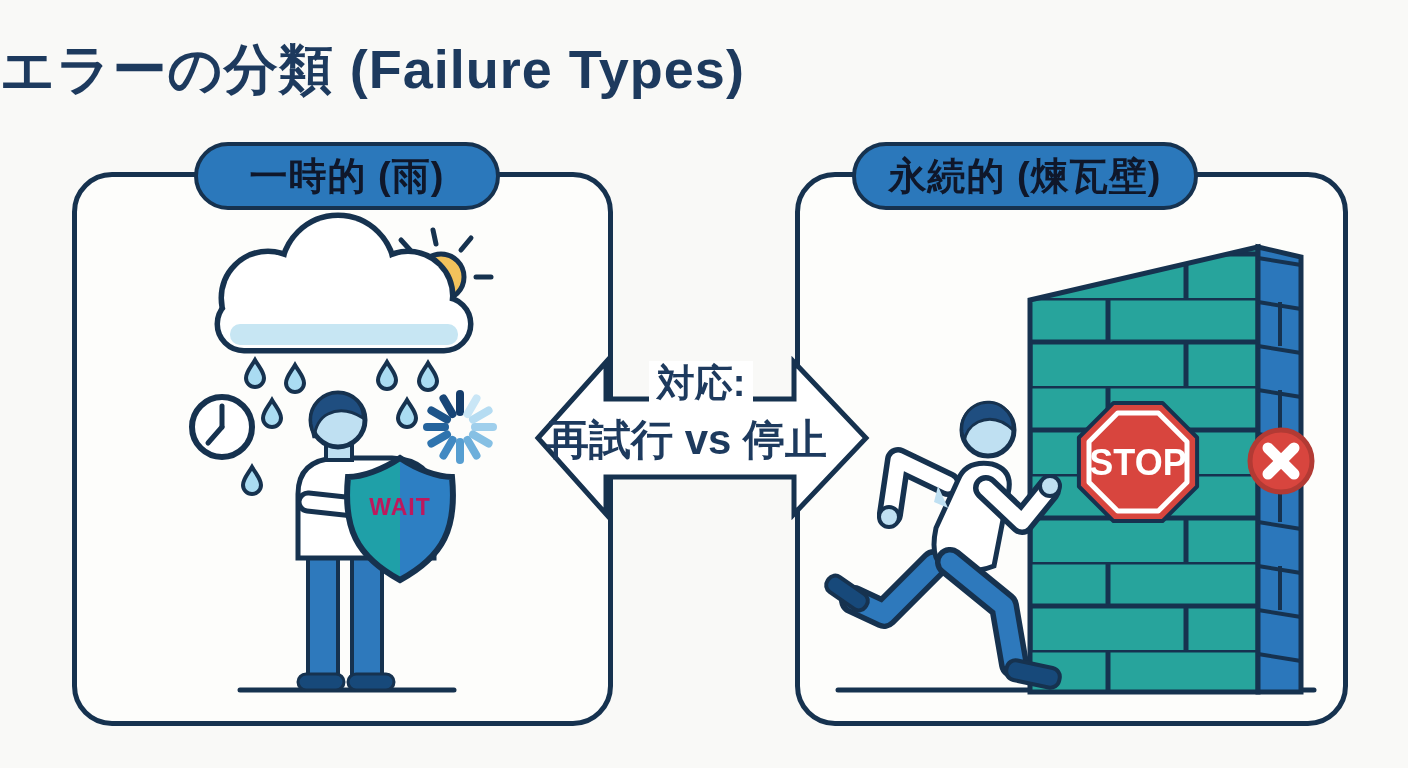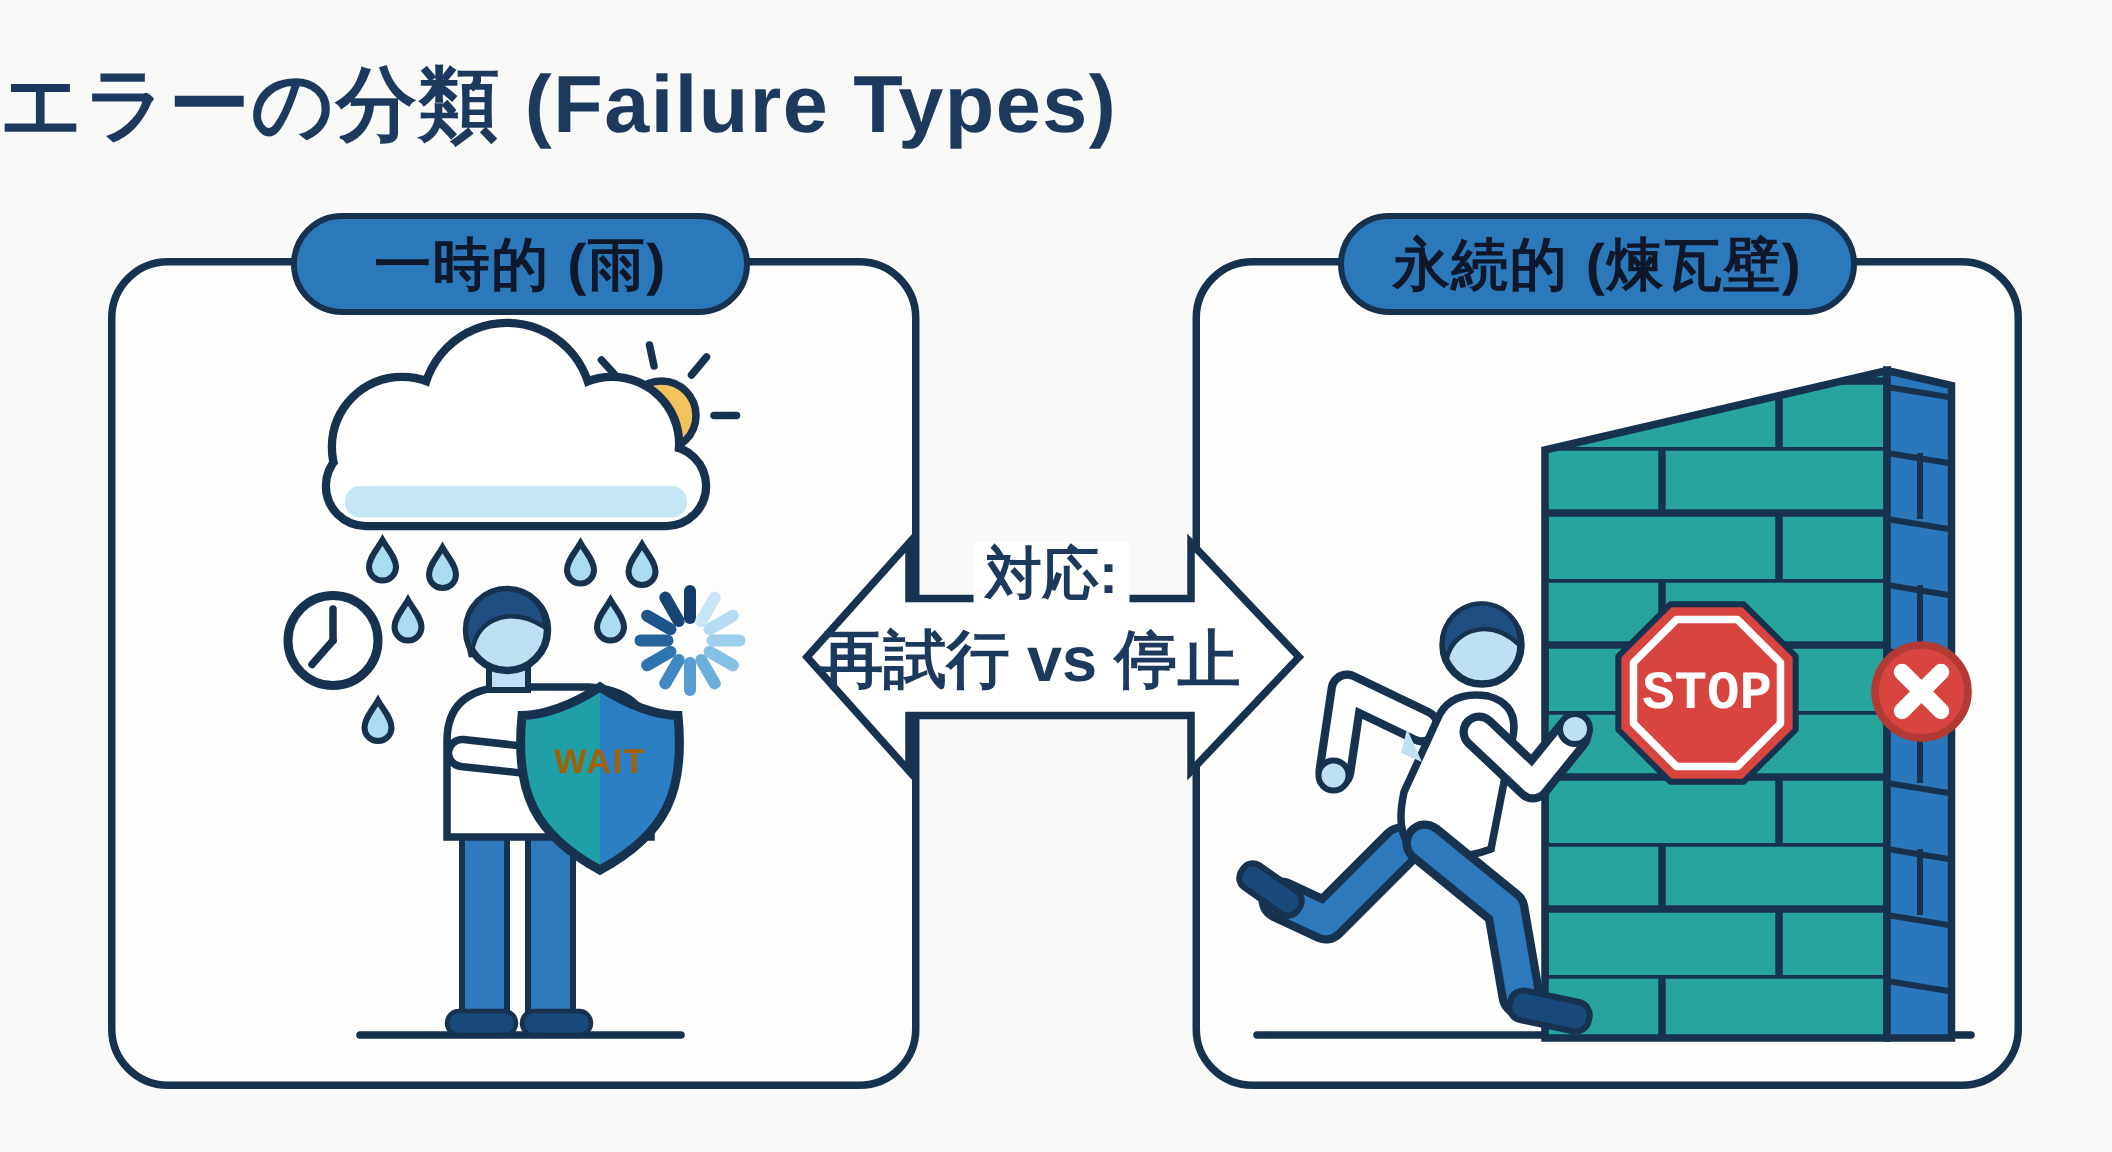--- a/index.html
+++ b/index.html
@@ -21,35 +21,35 @@
   }
   #panel-left{left:72px;top:172px;width:531px;height:544px;}
   #panel-right{left:795px;top:172px;width:543px;height:544px;}
   .pill{
     height:60px;border:4px solid var(--navy,#16324f);border-radius:34px;
     background:var(--blue,#2b78bb);color:#0f172a;
     display:flex;align-items:center;justify-content:center;
     font-size:38px;font-weight:bold;z-index:6;letter-spacing:1px;
   }
   #pill-left{left:194px;top:142px;width:298px;}
-  #pill-right{left:892px;top:142px;width:338px;}
+  #pill-right{left:852px;top:142px;width:338px;}
   #art{left:0;top:0;z-index:5;}
   .arrow-text{
     z-index:7;text-align:center;color:var(--ink,#1d3a5e);font-weight:bold;
   }
   #arrow-line1{left:606px;top:361px;width:190px;font-size:38px;line-height:44px;}
   #arrow-line1 span{background:#ffffff;padding:0 8px;display:inline-block;text-align:center;}
   #arrow-line2{left:525px;top:414px;width:324px;font-size:42px;line-height:52px;}
   #wait-label{
     left:350px;top:494px;width:100px;z-index:7;text-align:center;
-    color:#a16207;font-weight:bold;font-size:23px;letter-spacing:1px;
+    color:#be185d;font-weight:bold;font-size:23px;letter-spacing:1px;
   }
   #stop-label{
     left:1080px;top:442px;width:116px;z-index:7;text-align:center;
-    color:#fff;font-weight:bold;font-size:36px;letter-spacing:0px;font-family:Liberation Mono, monospace;
+    color:#fff;font-weight:bold;font-size:36px;letter-spacing:0px;
   }
 </style>
 </head>
 <body>
 
 <div id="title" class="abs">エラーの分類 (Failure Types)</div>
 
 <div id="panel-left" class="panel abs"></div>
 <div id="panel-right" class="panel abs"></div>
 

